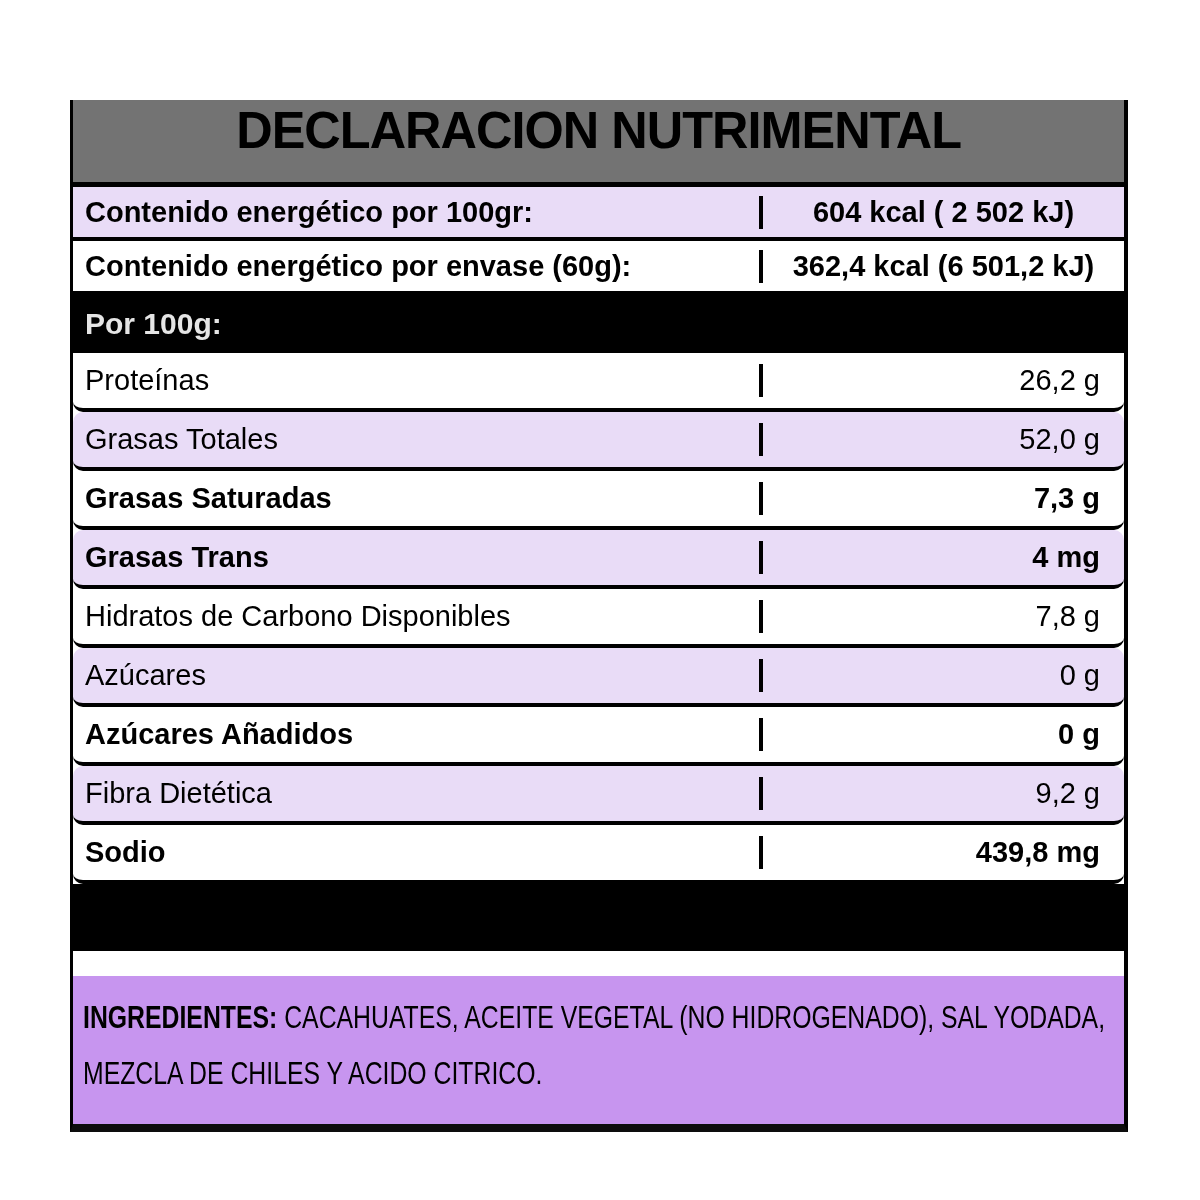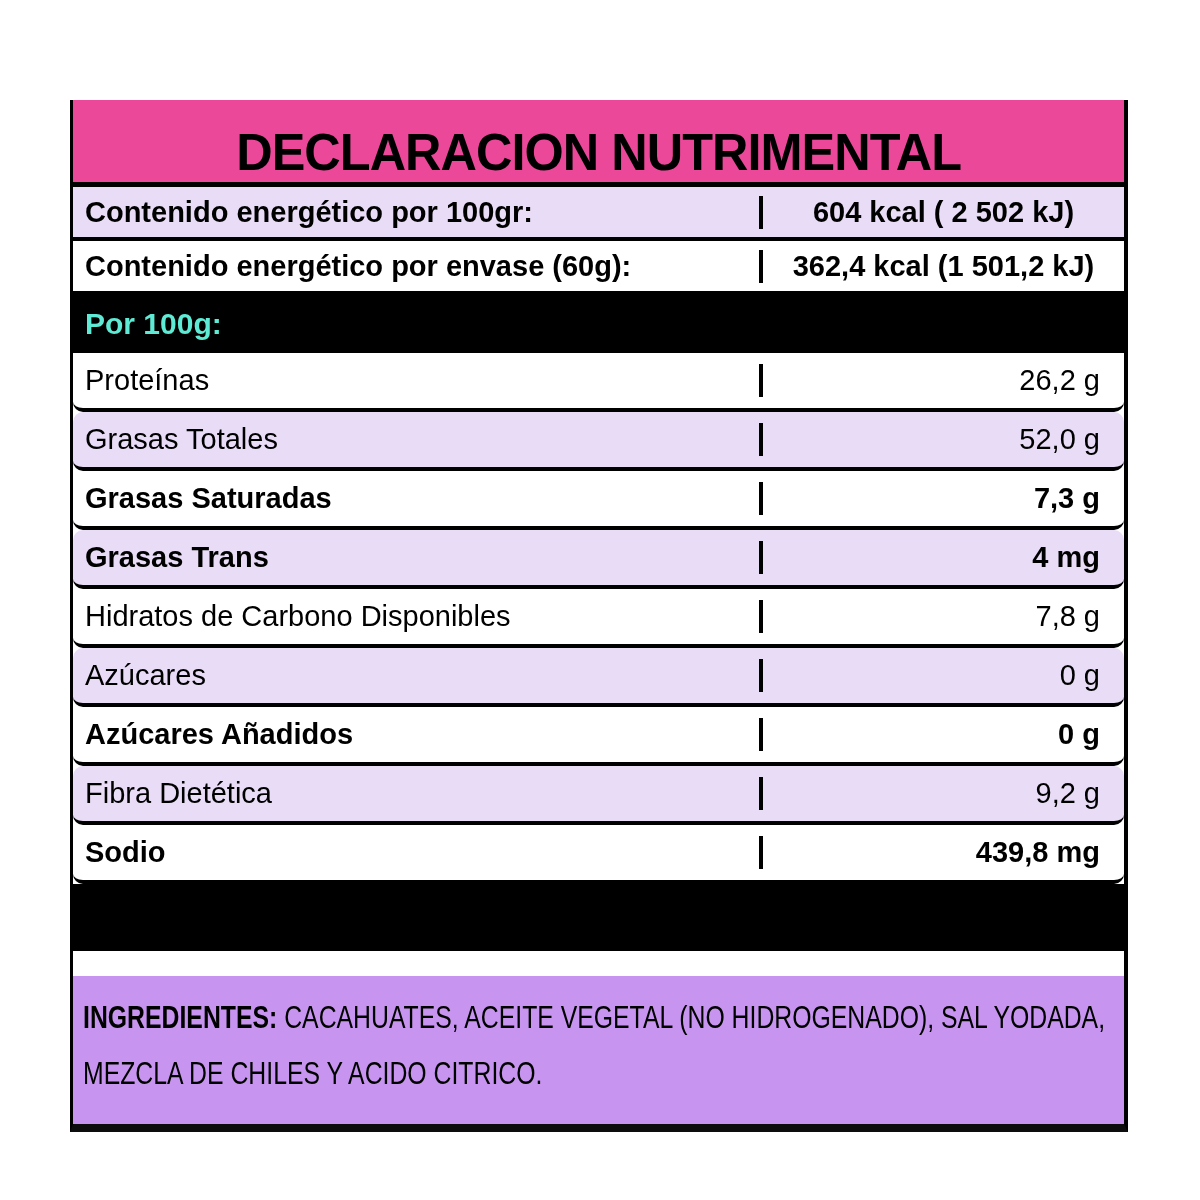--- a/index.html
+++ b/index.html
@@ -17,24 +17,24 @@
     top: 100px;
     width: 1058px;
     box-sizing: border-box;
     border-left: 3px solid #000;
     border-right: 4px solid #000;
     border-bottom: 8px solid #0d0d0d;
     background: #ffffff;
   }
   .title-row {
     height: 82px;
-    background: #ec4899;
+    background: #737373;
     border-bottom: 5px solid #000;
     display: flex;
-    align-items: flex-end;
+    align-items: flex-start;
     justify-content: center;
   }
   .title-row span {
     font-weight: bold;
     font-size: 52px;
     letter-spacing: -1px;
     transform: scaleX(0.97);
     white-space: nowrap;
   }
   .row {
@@ -63,21 +63,21 @@
     padding-right: 24px;
   }
   .energy .cell-value { justify-content: center; padding-right: 0; }
   .energy .cell { font-weight: bold; }
   .row.bold .cell { font-weight: bold; }
   .shade-light { background: #E9DCF7; }
   .shade-white { background: #ffffff; }
   .section-bar {
     height: 58px;
     background: #000000;
-    color: #5eead4;
+    color: #e5e5e5;
     display: flex;
     align-items: center;
     padding-left: 12px;
     font-weight: bold;
     font-size: 30px;
   }
   .black-band {
     height: 67px;
     background: #000000;
   }
@@ -107,21 +107,21 @@
     <span>DECLARACION NUTRIMENTAL</span>
   </div>
 
   <div class="rows energy">
       <div class="row shade-light bold">
         <div class="cell cell-label">Contenido energético por 100gr:</div>
         <div class="cell cell-value">604 kcal ( 2 502 kJ)</div>
       </div>
       <div class="row shade-white bold">
         <div class="cell cell-label">Contenido energético por envase (60g):</div>
-        <div class="cell cell-value">362,4 kcal (1 501,2 kJ)</div>
+        <div class="cell cell-value">362,4 kcal (6 501,2 kJ)</div>
       </div>
     </div>
 
   <div class="section-bar">
     <span>Por 100g:</span>
   </div>
 
   <div class="rows nutrients">
       <div class="row shade-white">
         <div class="cell cell-label">Proteínas</div>

